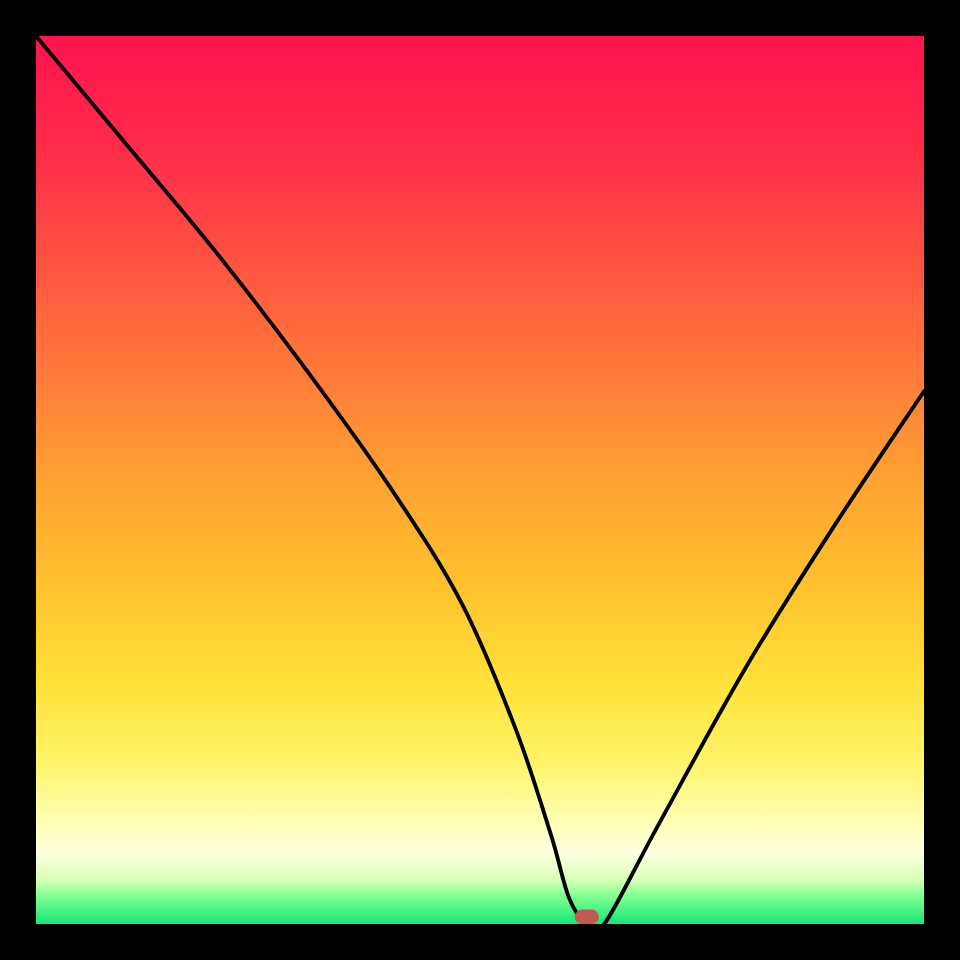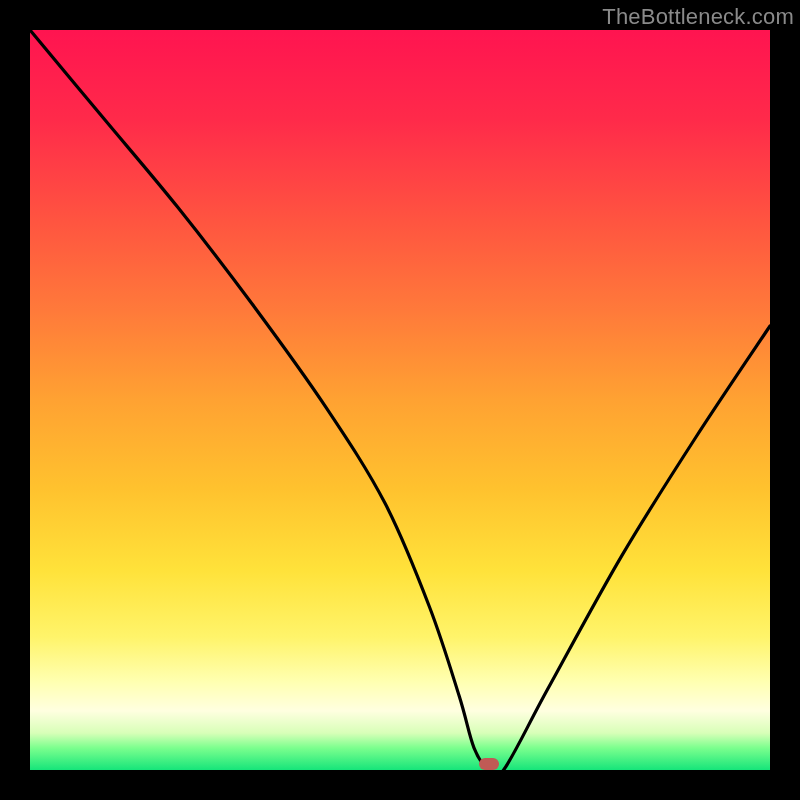--- a/index.html
+++ b/index.html
@@ -75,14 +75,13 @@
 
 <div class="frame">
 
   <div class="plot">
     <svg class="curve" viewBox="0 0 740 740" preserveAspectRatio="none">
       <path id="curve-path" fill="none" stroke="#000" stroke-width="3.2" stroke-linecap="round" stroke-linejoin="round" d="M 0 0 C 12.333333333333334 14.799999999999992, 49.33333333333333 59.199999999999946, 74 88.79999999999995 C 98.66666666666667 118.39999999999996, 123.33333333333333 146.76666666666668, 148 177.60000000000002 C 172.66666666666666 208.43333333333337, 197.33333333333334 240.5, 222 273.8 C 246.66666666666666 307.1, 273.8 344.1, 296 377.40000000000003 C 318.2 410.70000000000005, 337.93333333333334 440.3, 355.2 473.6 C 372.46666666666664 506.90000000000003, 387.2666666666667 545.1333333333334, 399.6 577.2 C 411.93333333333334 609.2666666666667, 421.8 642.5666666666667, 429.2 666 C 436.59999999999997 689.4333333333333, 439.06666666666666 705.4666666666666, 444 717.8 C 448.93333333333334 730.1333333333333, 453.8666666666667 736.3, 458.8 740 C 463.73333333333335 743.7, 463.73333333333335 753.5666666666666, 473.6 740 C 483.4666666666667 726.4333333333334, 498.26666666666665 694.3666666666667, 518 658.6 C 537.7333333333333 622.8333333333334, 567.3333333333334 567.3333333333333, 592 525.4 C 616.6666666666666 483.46666666666664, 641.3333333333334 445.23333333333335, 666 407 C 690.6666666666666 368.76666666666665, 727.6666666666666 314.5, 740 296"></path>
     </svg>
     <div id="marker" class="marker" style="left: 458.8px; top: 734px;"></div>
   </div>
 
-  <div class="watermark">TheBottleneck.com</div>
 </div>
 
 </body></html>

